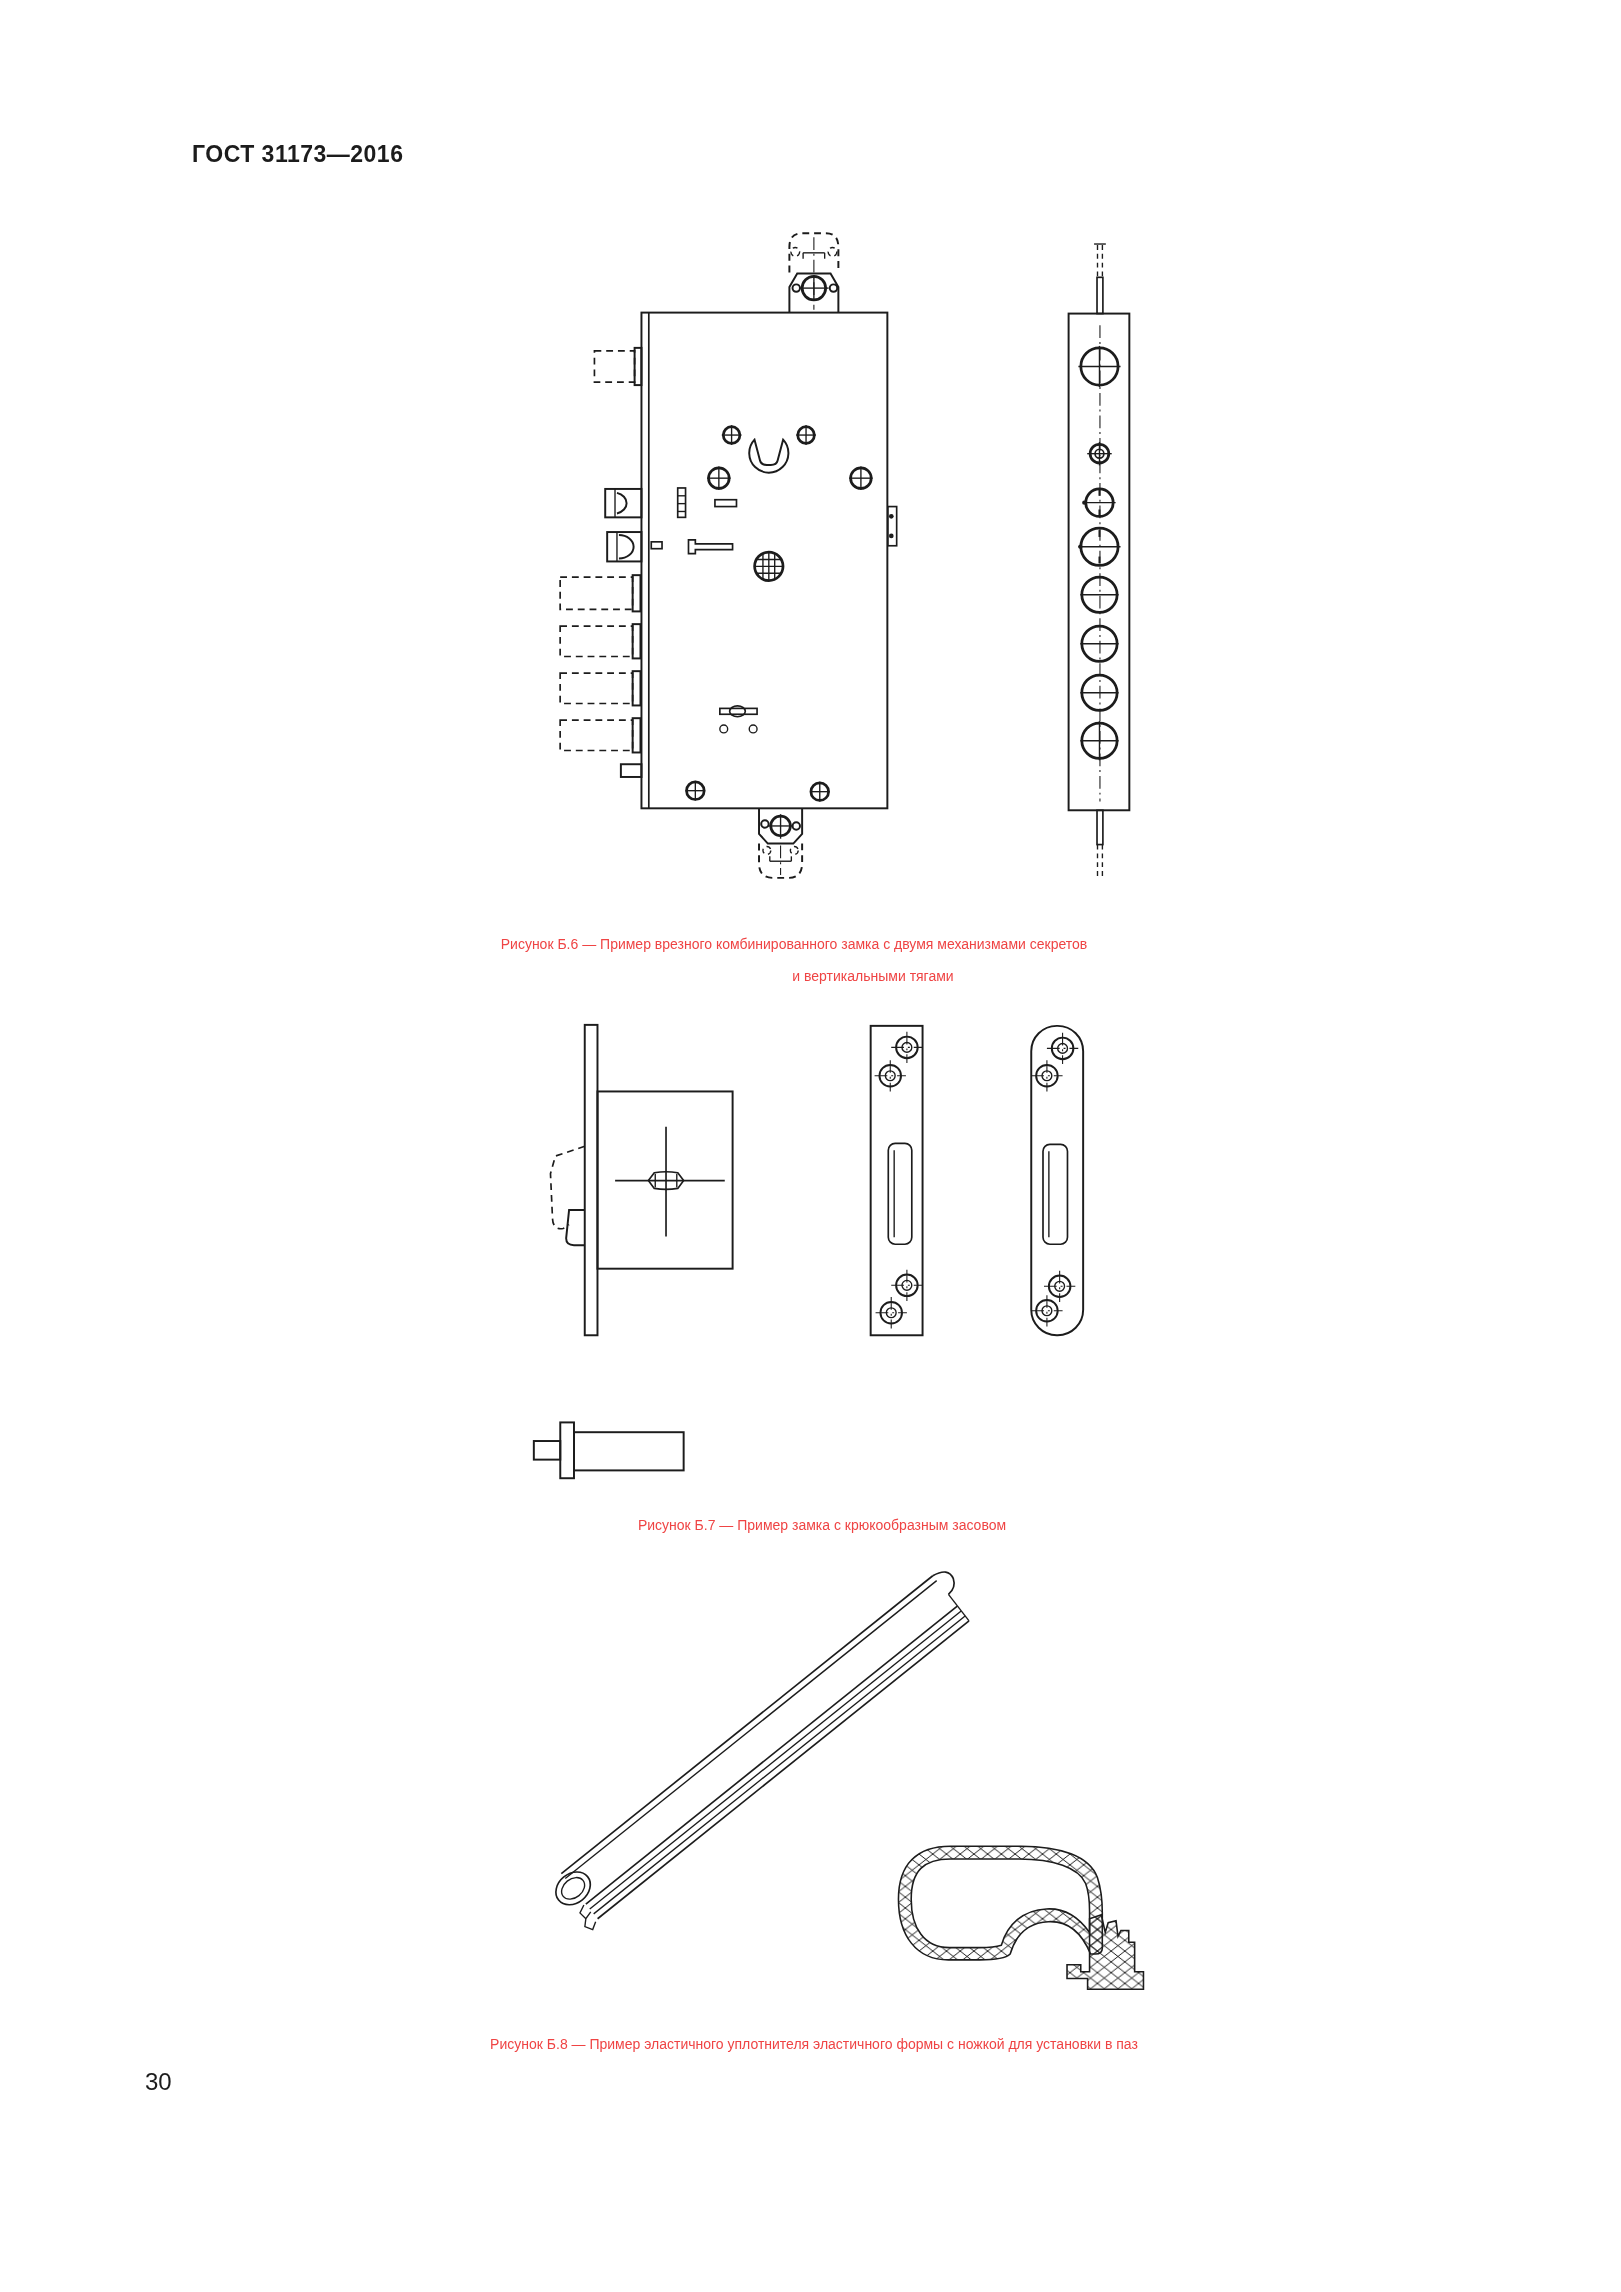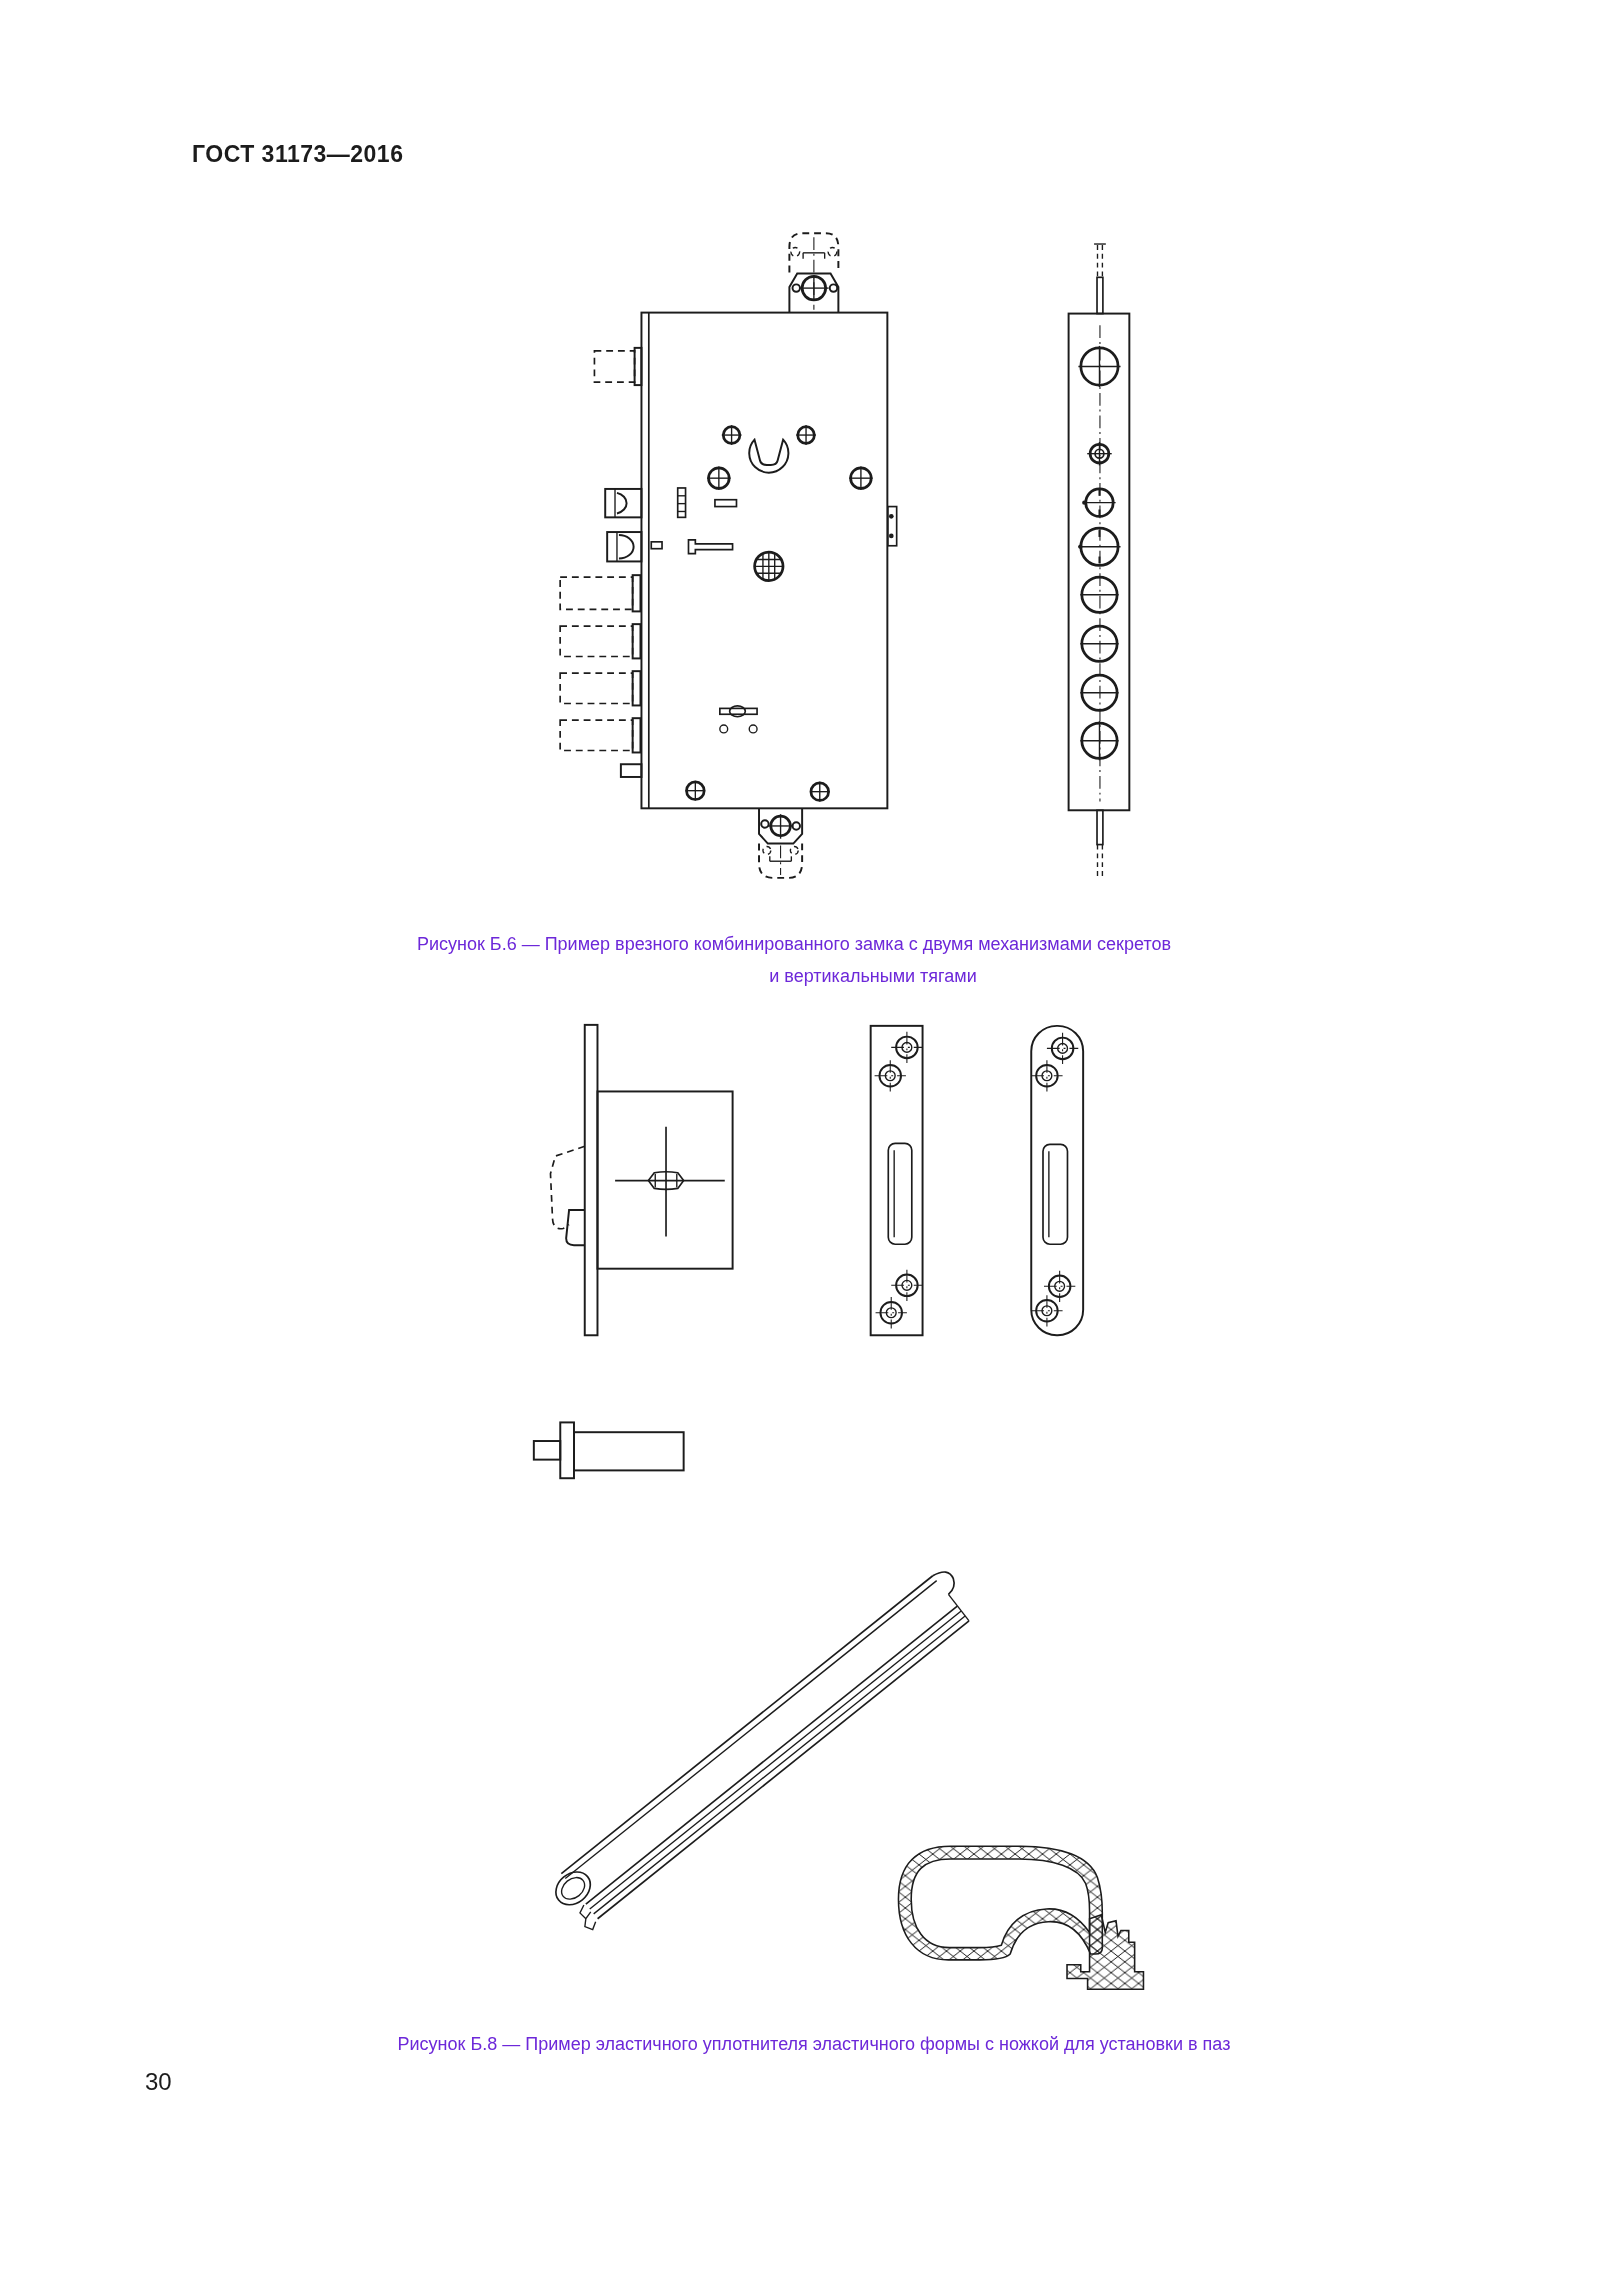--- a/index.html
+++ b/index.html
@@ -6,22 +6,22 @@
   .page{
     position:relative;width:1621px;height:2293px;margin:0 auto;
     background:#ffffff;overflow:hidden;
     font-family:"Liberation Sans", sans-serif;color:#1c1c1c;
   }
   .hdr{
     position:absolute;left:192px;top:141px;
     font-size:23px;font-weight:bold;letter-spacing:0.5px;white-space:nowrap;
   }
   .cap{
-    position:absolute;font-size:18px;line-height:27.4px;text-align:center;
-    white-space:nowrap;color:#6d28d9;
+    position:absolute;font-size:14px;line-height:27.4px;text-align:center;
+    white-space:nowrap;color:#ef4444;
   }
   .cap.b6l1{left:142px;top:931px;width:1304px;}
   .cap.b6l2{left:221px;top:963px;width:1304px;}
   .cap.b7{left:170px;top:1512px;width:1304px;}
   .cap.b8{left:162px;top:2031px;width:1304px;}
   .pnum{position:absolute;left:145px;top:2068px;font-size:24px;}
   svg{position:absolute;overflow:visible;}
   .s{stroke:#1c1c1c;fill:none;stroke-width:2;stroke-linecap:butt;stroke-linejoin:miter;}
   .sthin{stroke-width:1.4;}
   .smid{stroke-width:1.7;}
@@ -271,20 +271,21 @@
       </g>
     </g>
 
     <g>
       <rect class="s" x="545" y="1471" width="27" height="19"></rect>
       <rect class="s" x="572" y="1452" width="14" height="57"></rect>
       <rect class="s" x="586" y="1462" width="112" height="39"></rect>
     </g>
   </svg>
 
+  <div class="cap b7">Рисунок Б.7 — Пример замка с крюкообразным засовом</div>
 
   <svg style="left:529px;top:1563px" width="637" height="441" viewBox="540 1595 650 450">
     <defs>
       <pattern id="xh" width="14" height="11" patternUnits="userSpaceOnUse">
         <path d="M0,0 L14,11 M14,0 L0,11" stroke="#1c1c1c" stroke-width="1" fill="none"></path>
       </pattern>
     </defs>
 
     <g>
       <line class="s smid" x1="573" y1="1912" x2="952" y2="1608"></line>

